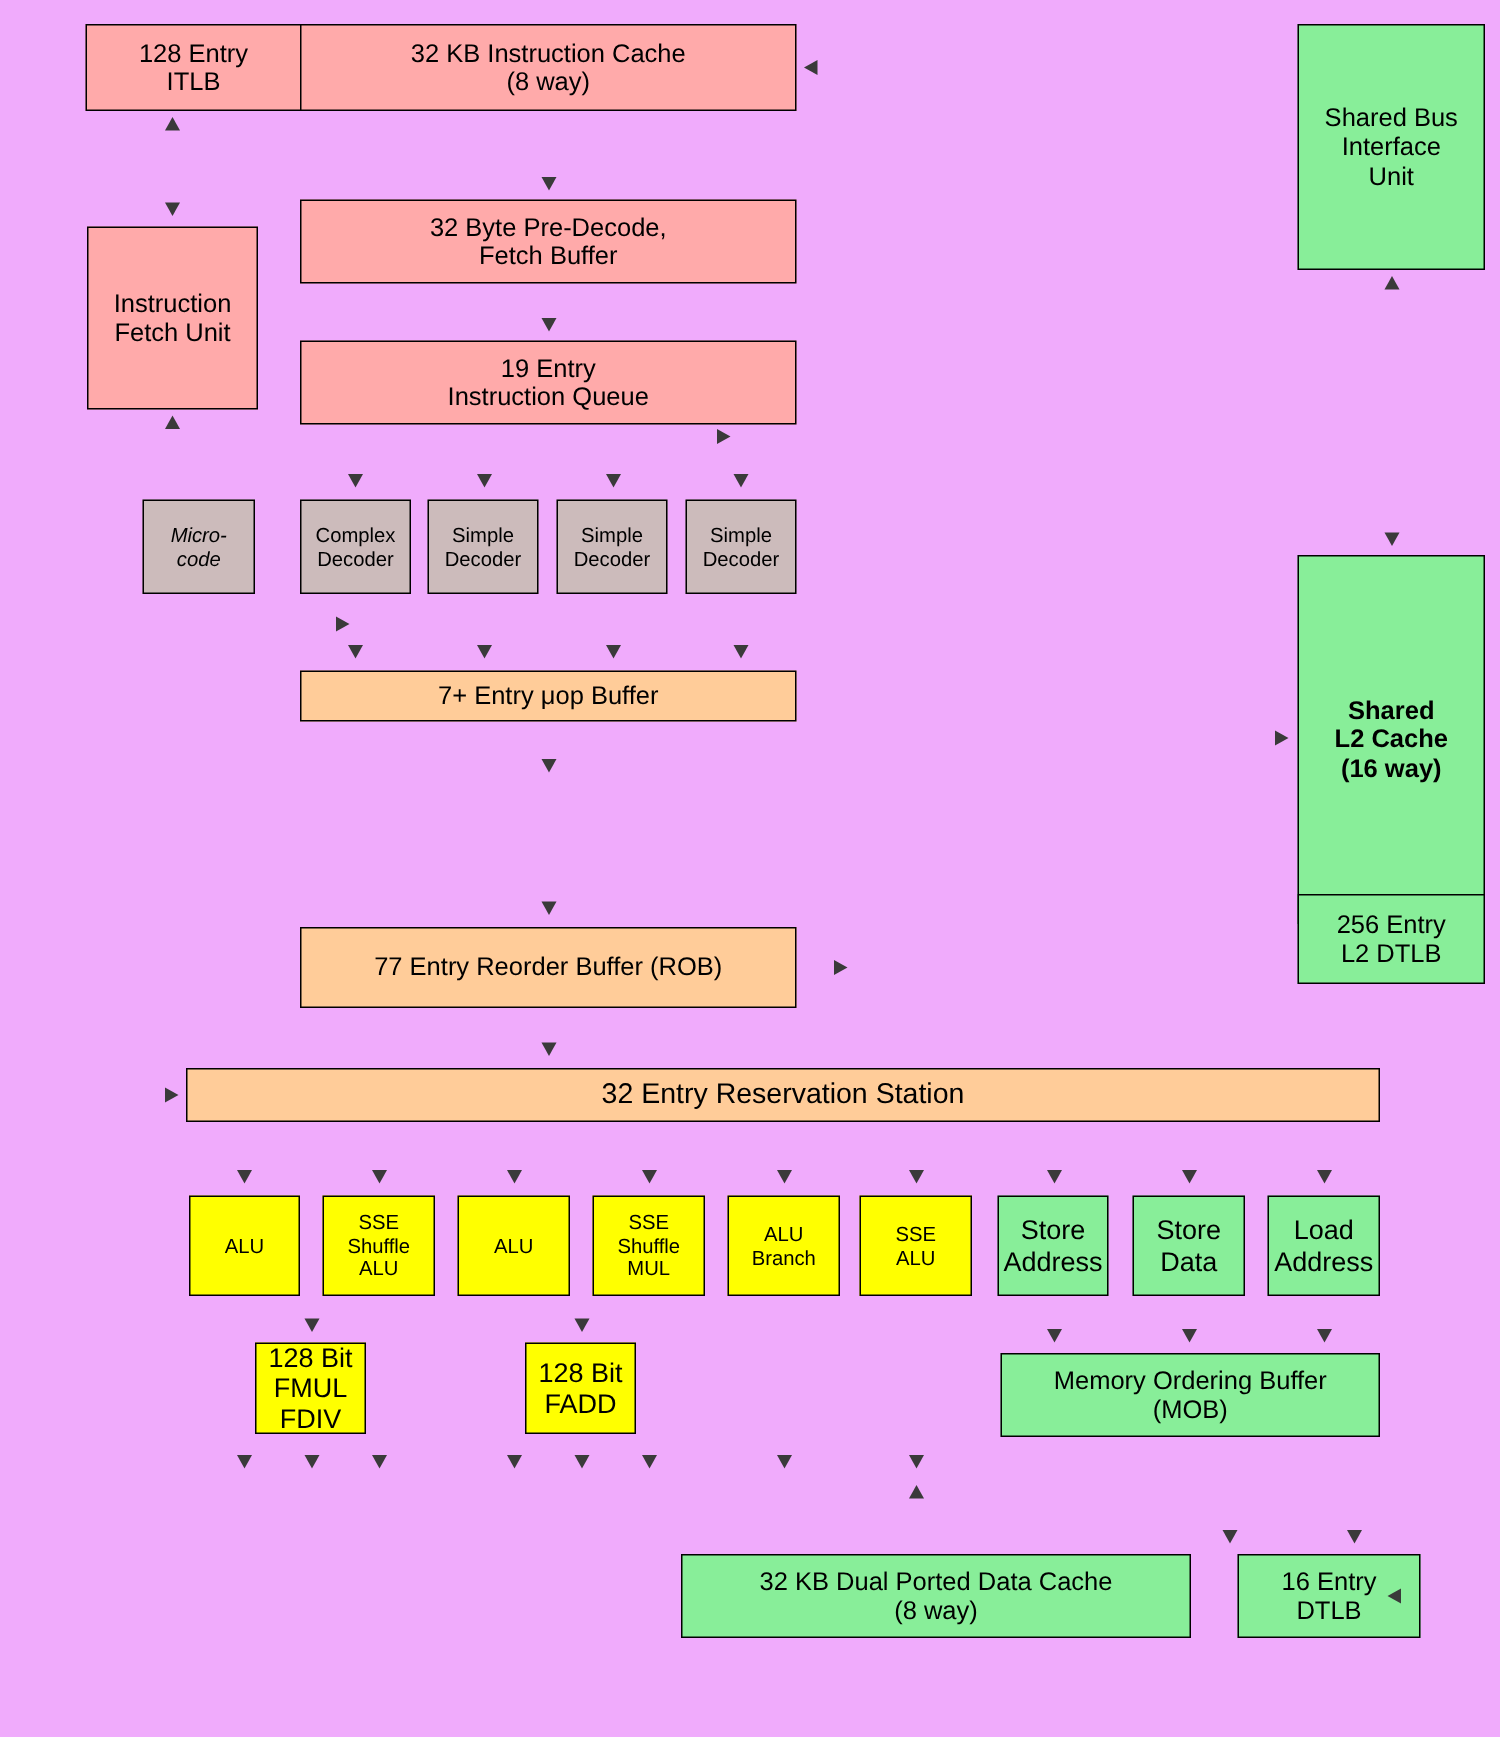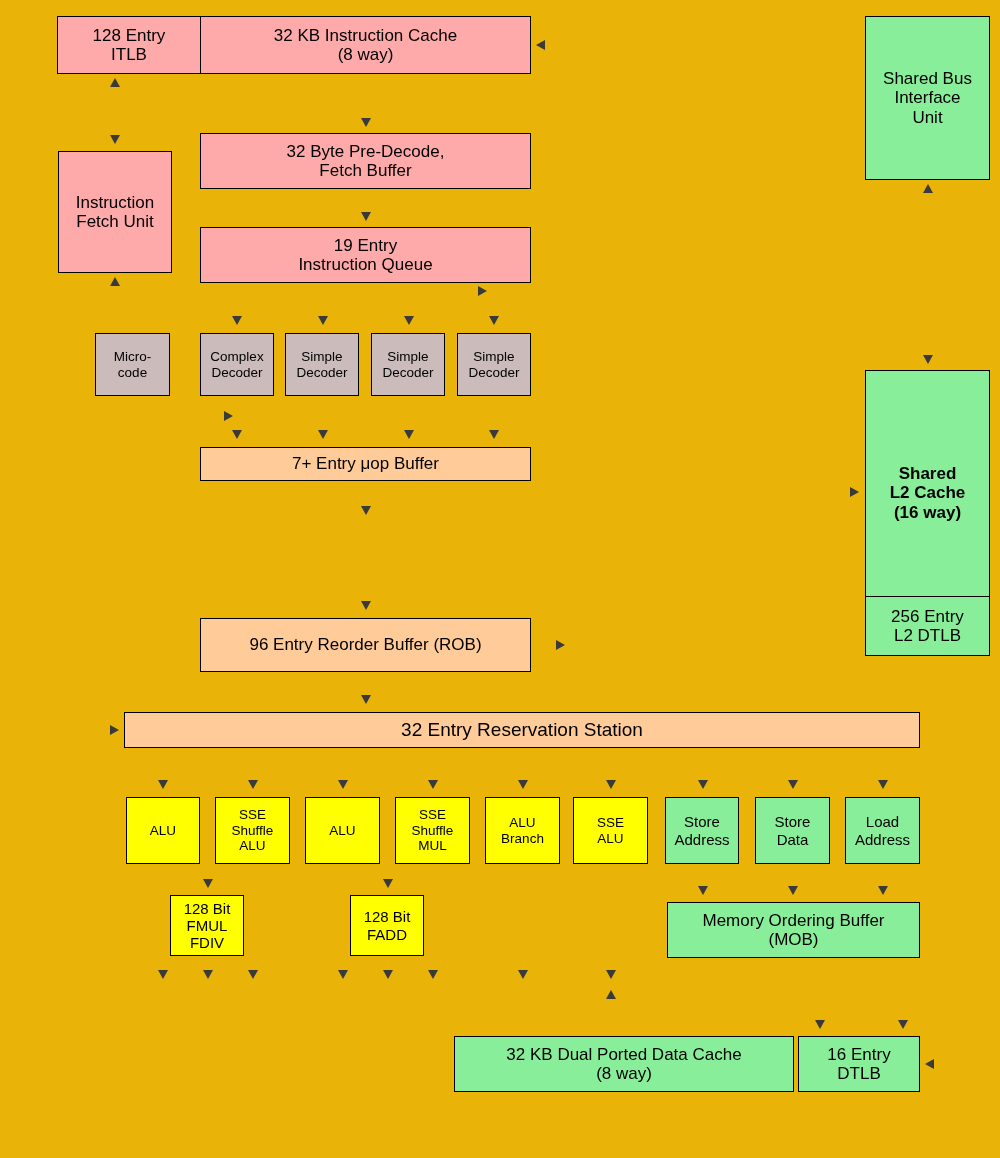--- a/index.html
+++ b/index.html
@@ -5,21 +5,21 @@
 <style>
   html, body {
     margin: 0;
     padding: 0;
     background: #000000;
   }
   #diagram {
     position: relative;
     width: 1000px;
     height: 1158px;
-    background: #eab308;
+    background: #f0abfc;
     font-family: "Liberation Sans", sans-serif;
     overflow: hidden;
   }
   .blk {
     position: absolute;
     box-sizing: border-box;
     border: 1px solid #000000;
     display: flex;
     align-items: center;
     justify-content: center;
@@ -28,21 +28,21 @@
     line-height: 1.14;
     white-space: pre-line;
     padding: 0 2px;
   }
   .c-pink   { background: #FFAAAA; }
   .c-green  { background: #88EE99; }
   .c-gray   { background: #CCBBBB; }
   .c-peach  { background: #FFCC99; }
   .c-yellow { background: #FFFF00; }
   .c-tan    { background: #BBAA99; }
-  .fs12 { font-size: 15px; }
+  .fs12 { font-size: 18px; }
   .fs13 { font-size: 13.5px; }
   .fs17 { font-size: 17px; }
   .fs19 { font-size: 19px; }
 
   
   .arrow {
     position: absolute;
     width: 0;
     height: 0;
     border-style: solid;
@@ -81,39 +81,39 @@
   <div class="blk c-green fs17" style="left:865px; top:16px;  width:125px; height:164px;">Shared Bus
 Interface
 Unit</div>
 
   <div class="blk c-pink fs17" style="left:200px; top:133px; width:331px; height:56px;">32 Byte Pre-Decode,
 Fetch Buffer</div>
 
   <div class="blk c-pink fs17" style="left:200px; top:227px; width:331px; height:56px;">19 Entry
 Instruction Queue</div>
 
-  <div class="blk c-gray fs13" style="left:95px;  top:333px; width:75px; height:63px;">Micro-
+  <div class="blk c-gray fs13" style="left:95px;  top:333px; width:75px; height:63px;font-style:italic;">Micro-
 code</div>
 
   <div class="blk c-gray fs13" style="left:200px; top:333px; width:74px; height:63px;">Complex
 Decoder</div>
 
   <div class="blk c-gray fs13" style="left:285px; top:333px; width:74px; height:63px;">Simple
 Decoder</div>
 
   <div class="blk c-gray fs13" style="left:371px; top:333px; width:74px; height:63px;">Simple
 Decoder</div>
 
   <div class="blk c-gray fs13" style="left:457px; top:333px; width:74px; height:63px;">Simple
 Decoder</div>
 
   <div class="blk c-peach fs17" style="left:200px; top:447px; width:331px; height:34px;">7+ Entry μop Buffer</div>
 
 
-  <div class="blk c-peach fs17" style="left:200px; top:618px; width:331px; height:54px;">96 Entry Reorder Buffer (ROB)</div>
+  <div class="blk c-peach fs17" style="left:200px; top:618px; width:331px; height:54px;">77 Entry Reorder Buffer (ROB)</div>
 
 
   <div class="blk c-green fs17" style="left:865px; top:370px; width:125px; height:246px;font-weight:bold;">Shared
 L2 Cache
 (16 way)</div>
 
   <div class="blk c-green fs17" style="left:865px; top:596px; width:125px; height:60px;">256 Entry
 L2 DTLB</div>
 
   <div class="blk c-peach fs19" style="left:124px; top:712px; width:796px; height:36px;">32 Entry Reservation Station</div>
@@ -151,21 +151,21 @@
 
   <div class="blk c-yellow fs12" style="left:350px; top:895px; width:74px; height:61px;">128 Bit
 FADD</div>
 
   <div class="blk c-green fs17" style="left:667px; top:902px; width:253px; height:56px;">Memory Ordering Buffer
 (MOB)</div>
 
   <div class="blk c-green fs17" style="left:454px; top:1036px; width:340px; height:56px;text-align:center;">32 KB Dual Ported Data Cache
 (8 way)</div>
 
-  <div class="blk c-green fs17" style="left:798px; top:1036px; width:122px; height:56px;">16 Entry
+  <div class="blk c-green fs17" style="left:825px; top:1036px; width:122px; height:56px;">16 Entry
 DTLB</div>
 
   <div class="arrow up" style="left:110px; top:78px;"></div>
   <div class="arrow down" style="left:110px; top:135px;"></div>
   <div class="arrow up" style="left:110px; top:277px;"></div>
 
   <div class="arrow left" style="left:536px; top:40px;"></div>
 
   <div class="arrow down" style="left:361px; top:118px;"></div>
 

